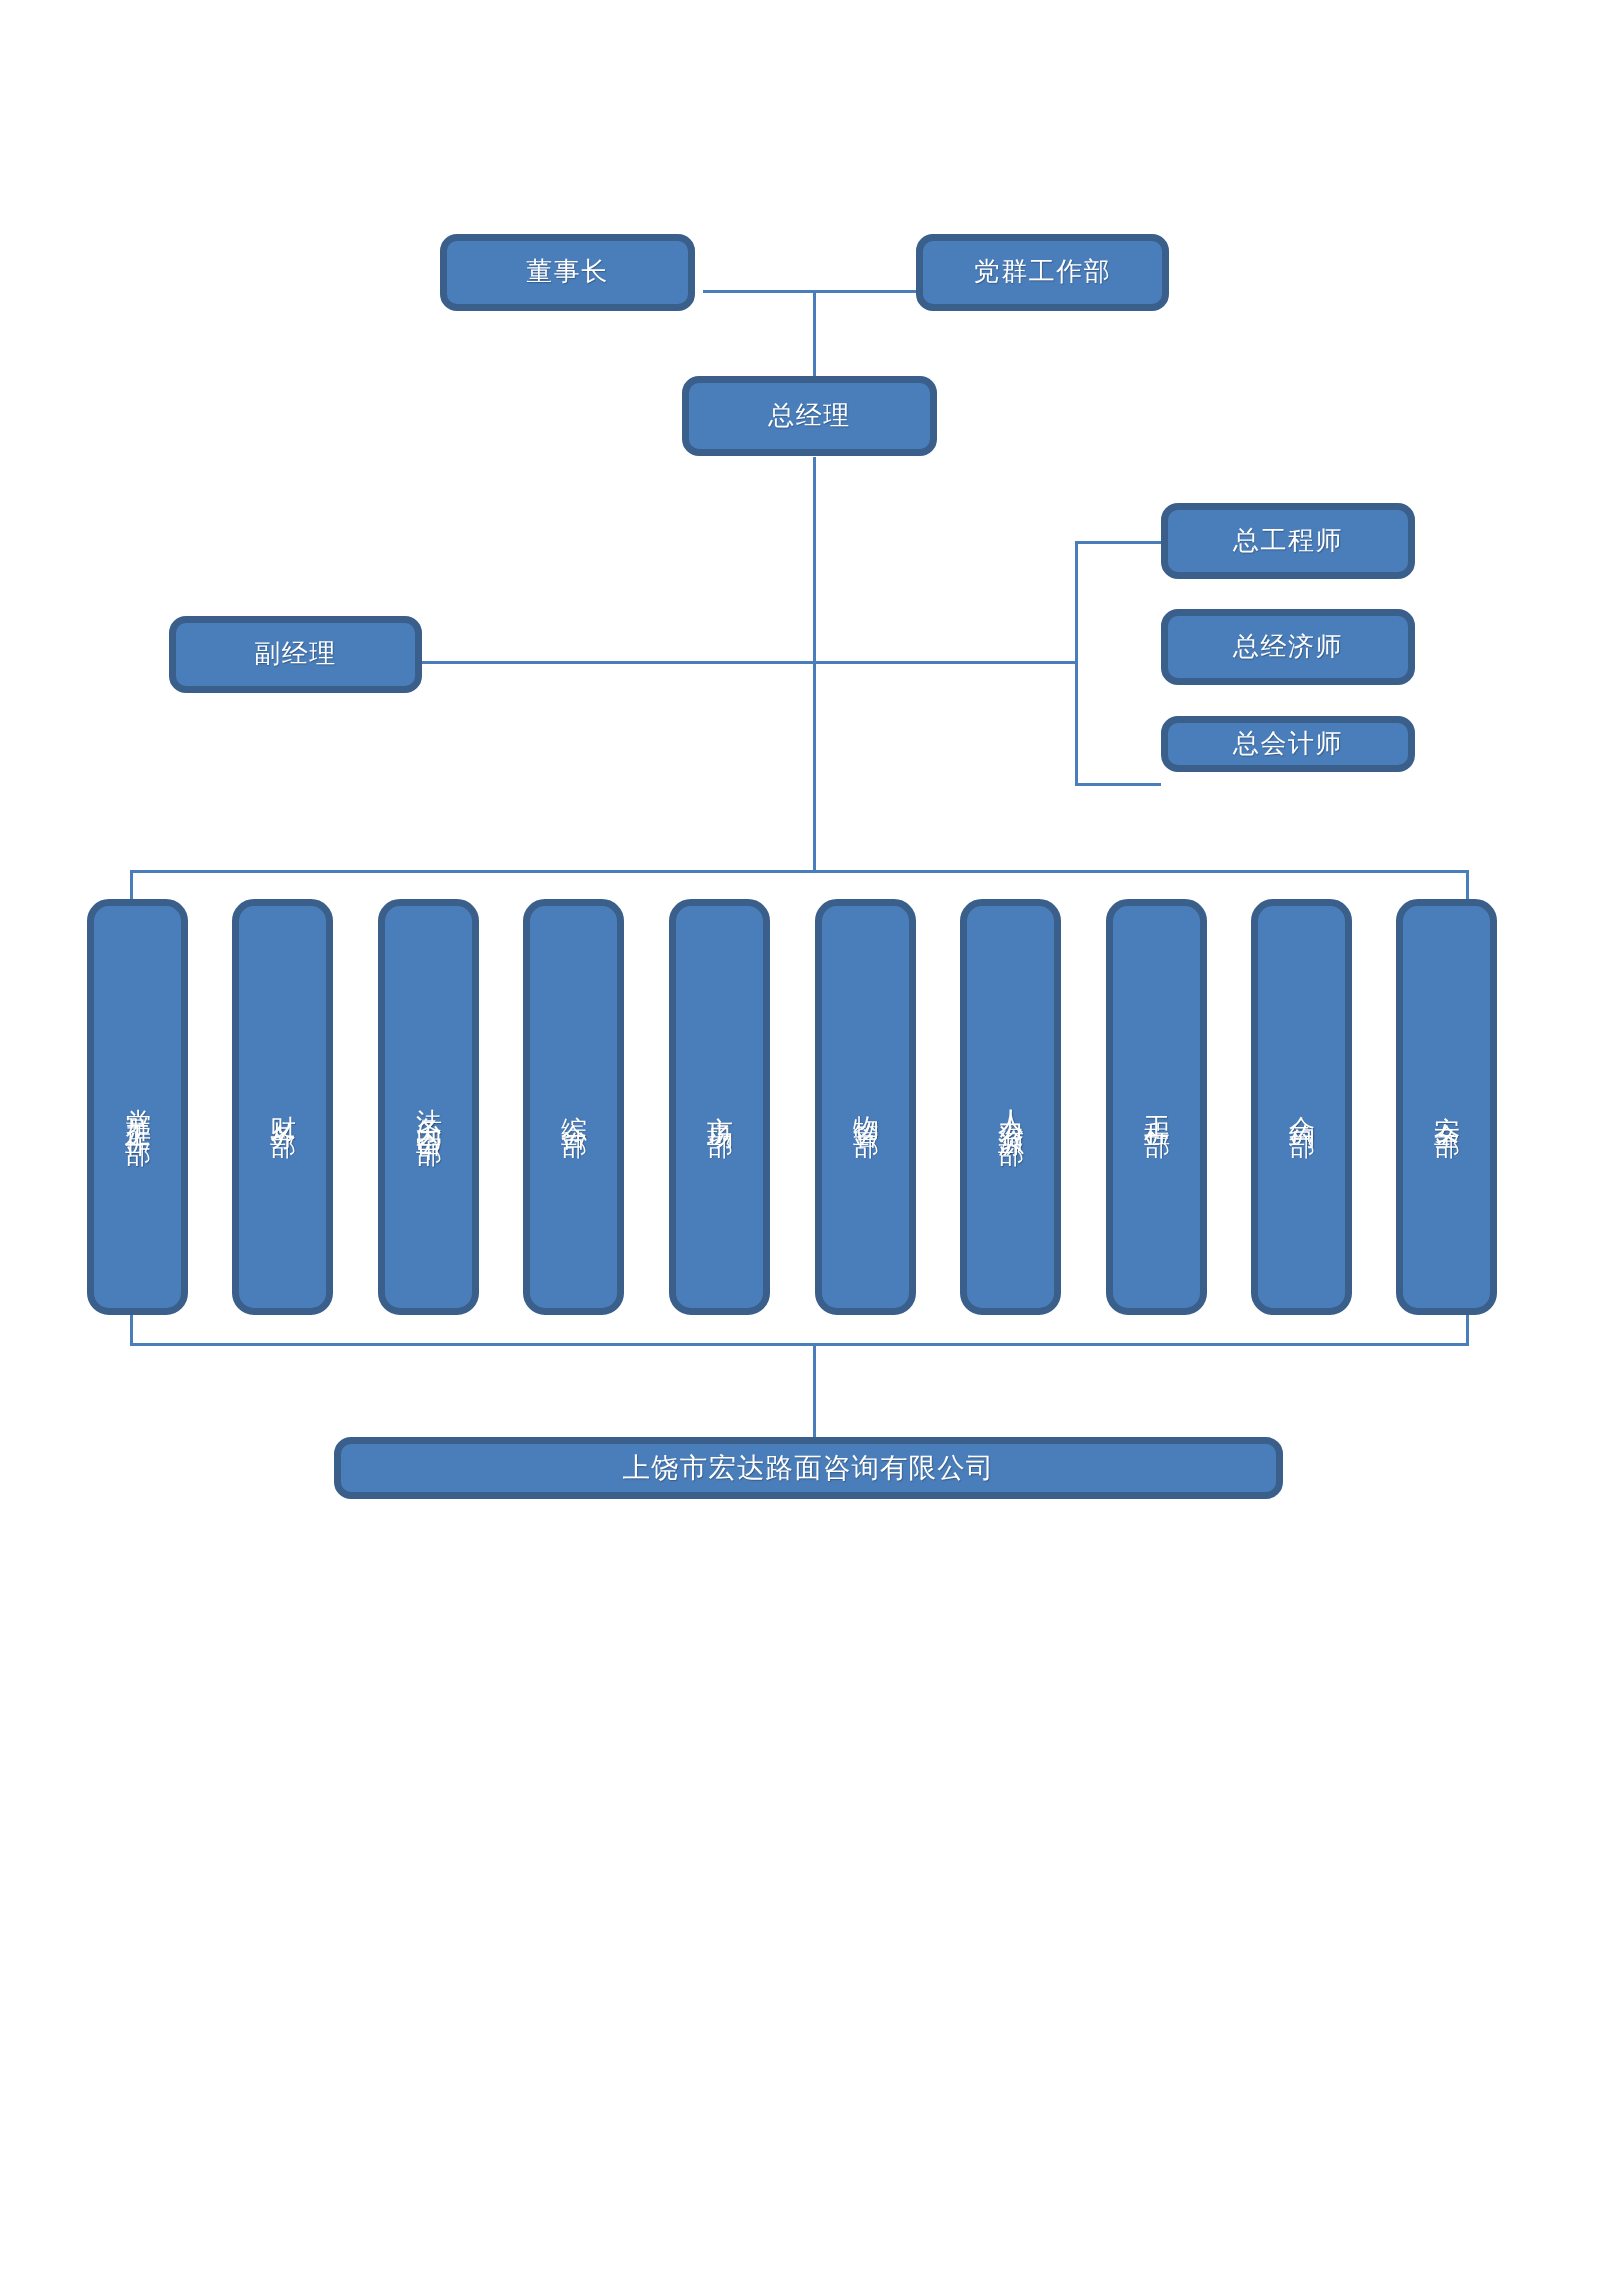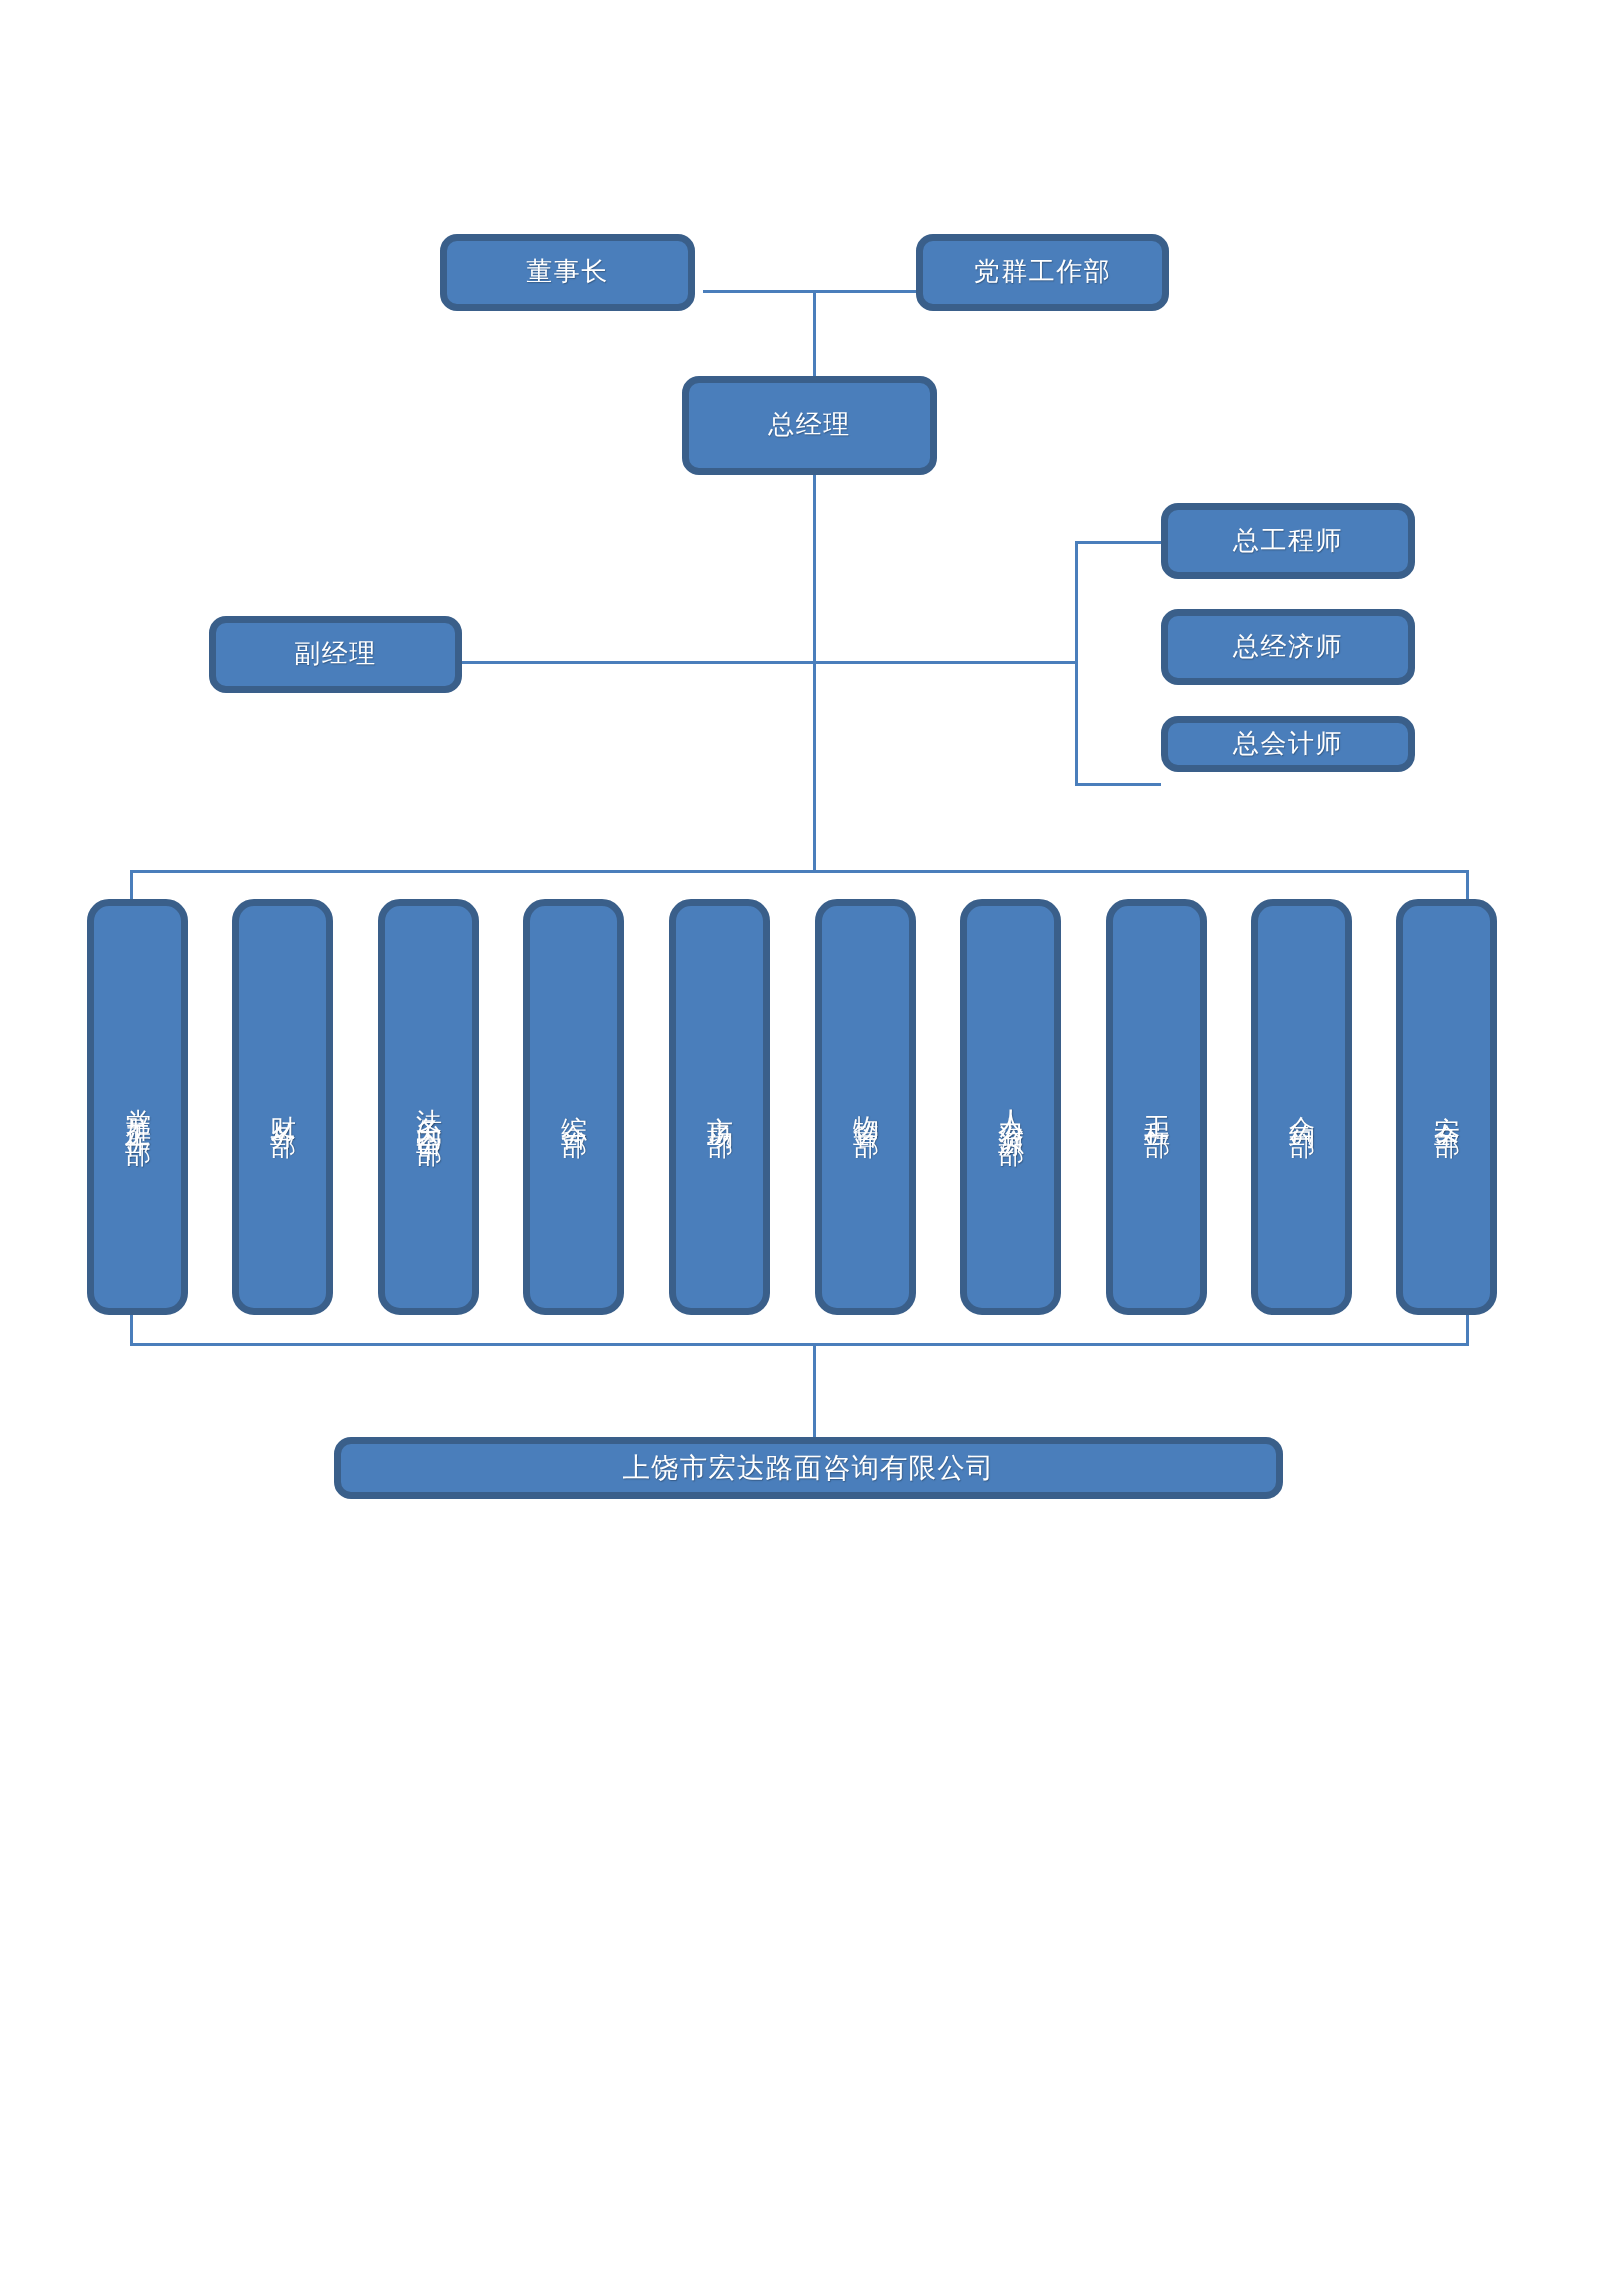--- a/index.html
+++ b/index.html
@@ -78,23 +78,23 @@
 
   <div class="line hline" style="left:130px;top:1343px;width:1339px;"></div>
   <div class="line vline" style="left:130px;top:1315px;height:31px;"></div>
   <div class="line vline" style="left:1466px;top:1315px;height:31px;"></div>
   <div class="line vline" style="left:813px;top:1343px;height:94px;"></div>
 
   <div class="node h" style="left:440px;top:234px;width:255px;height:77px;">董事长</div>
 
   <div class="node h" style="left:916px;top:234px;width:253px;height:77px;">党群工作部</div>
 
-  <div class="node h" style="left:682px;top:376px;width:255px;height:99px;">总经理</div>
+  <div class="node h" style="left:682px;top:376px;width:255px;height:80px;">总经理</div>
 
-  <div class="node h" style="left:169px;top:616px;width:253px;height:77px;margin-left:40px;">副经理</div>
+  <div class="node h" style="left:169px;top:616px;width:253px;height:77px;">副经理</div>
 
   <div class="node h" style="left:1161px;top:609px;width:254px;height:76px;">总经济师</div>
 
   <div class="node h" style="left:1161px;top:503px;width:254px;height:76px;">总工程师</div>
 
   <div class="node h" style="left:1161px;top:716px;width:254px;height:56px;">总会计师</div>
 
   <div class="node v" style="left:87px;top:899px;width:101px;height:416px;">
     <span class="vtxt">党群工作部</span>
   </div>

